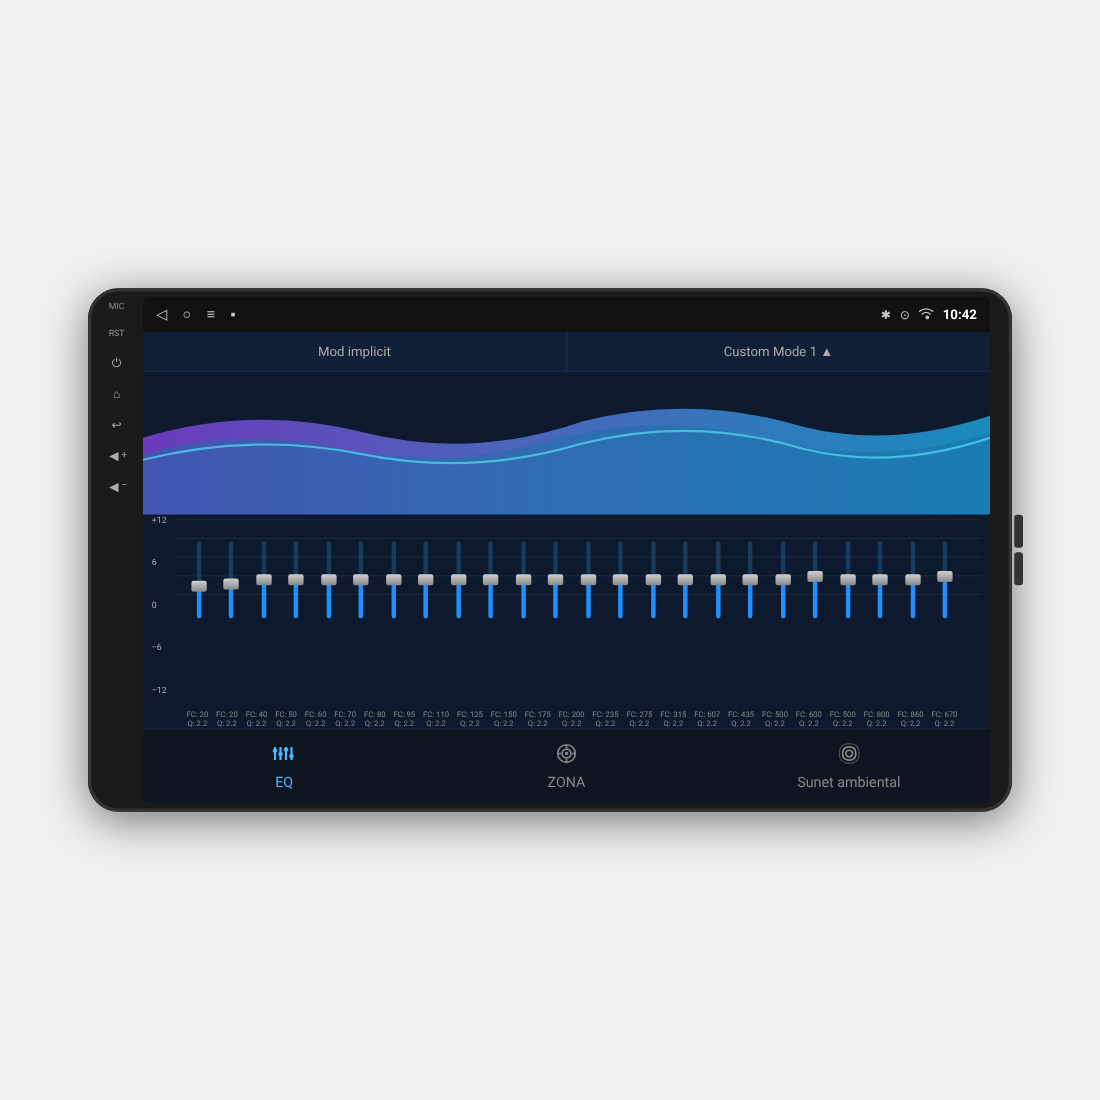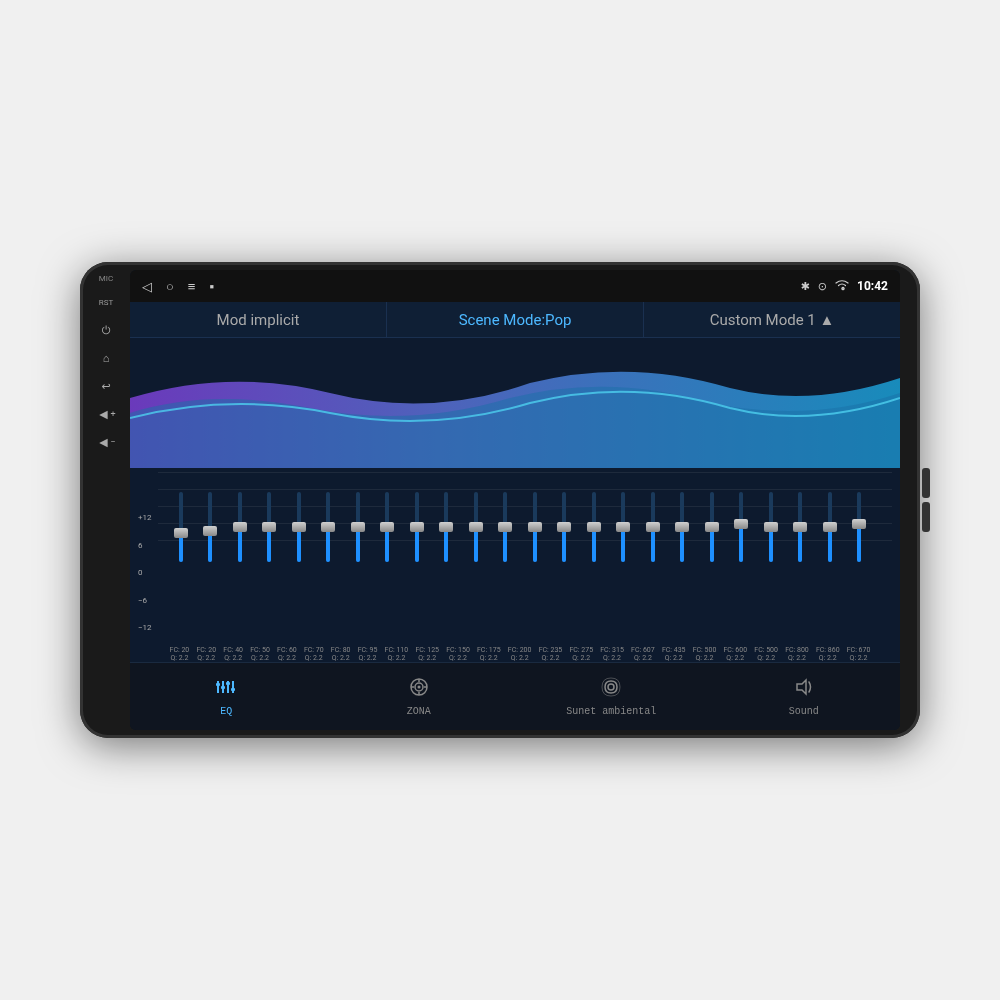--- a/index.html
+++ b/index.html
@@ -120,21 +120,21 @@
       background: #0f1f35;
       display: flex;
       align-items: center;
       border-bottom: 1px solid #1a3050;
       flex-shrink: 0;
     }
     .mode-item {
       flex: 1;
       text-align: center;
       color: #aaa;
-      font-size: 15px;
+      font-size: 12px;
       height: 100%;
       display: flex;
       align-items: center;
       justify-content: center;
       border-right: 1px solid #1a3050;
       cursor: pointer;
     }
     .mode-item.active {
       color: #4db8ff;
     }
@@ -168,21 +168,20 @@
     .eq-labels-left {
       position: absolute;
       left: 8px;
       top: 0;
       bottom: 30px;
       display: flex;
       flex-direction: column;
       justify-content: space-between;
       color: #888;
       font-size: 9px;
-      margin-top: 45px;
     }
     .sliders-container {
       flex: 1;
       display: flex;
       align-items: center;
       justify-content: space-around;
       padding: 4px 18px 0 28px;
       position: relative;
     }
     .eq-slider-col {
@@ -258,22 +257,21 @@
     .nav-tab.active .nav-tab-icon,
     .nav-tab.active .nav-tab-label {
       color: #4db8ff;
     }
     .nav-tab-icon {
       color: #888;
       font-size: 20px;
     }
     .nav-tab-label {
       color: #888;
-      font-size: 10px;
-      font-family: Liberation Mono, monospace;
+      font-size: 13px;
     }
 
     
     .h-gridline {
       position: absolute;
       left: 28px;
       right: 8px;
       height: 1px;
       background: rgba(255,255,255,0.07);
     }
@@ -319,23 +317,20 @@
         </span>
         <span style="color:#fff;font-size:12px;font-weight:bold;">10:42</span>
       </div>
     </div>
 
     <div class="eq-app">
 
       <div class="mode-bar">
         <div class="mode-item">
           <span>Mod implicit</span>
-        </div>
-        <div class="mode-item active">
-          <span>Scene Mode:Pop</span>
         </div>
         <div class="mode-item">
           <span>Custom Mode 1 ▲</span>
         </div>
       </div>
 
       <div class="waveform-area">
         <svg class="waveform-svg" viewBox="0 0 770 130" preserveAspectRatio="none">
 
           <defs>
@@ -664,29 +659,19 @@
           
           <svg width="24" height="20" viewBox="0 0 24 20" fill="none">
             <circle cx="12" cy="10" r="3" stroke="#888" stroke-width="1.5"></circle>
             <path d="M6 10 Q6 4 12 4 Q18 4 18 10 Q18 16 12 16 Q6 16 6 10" stroke="#888" stroke-width="1.5" fill="none"></path>
             <path d="M3 10 Q3 1 12 1 Q21 1 21 10 Q21 19 12 19 Q3 19 3 10" stroke="#888" stroke-width="1" fill="none" opacity="0.5"></path>
           </svg>
         </span>
         <span class="nav-tab-label">Sunet ambiental</span>
       </div>
 
-      <div class="nav-tab">
-        <span class="nav-tab-icon">
-          
-          <svg width="24" height="20" viewBox="0 0 24 20" fill="none">
-            <polygon points="5,7 10,7 14,3 14,17 10,13 5,13" stroke="#888" stroke-width="1.5" fill="none"></polygon>
-            <path d="M17 5 Q20 10 17 15" stroke="#888" stroke-width="1.5" fill="none" stroke-linecap="round"></path>
-          </svg>
-        </span>
-        <span class="nav-tab-label">Sound</span>
-      </div>
 
 
     </div>
 
   </div>
 
 </div>
 
 </body></html>

